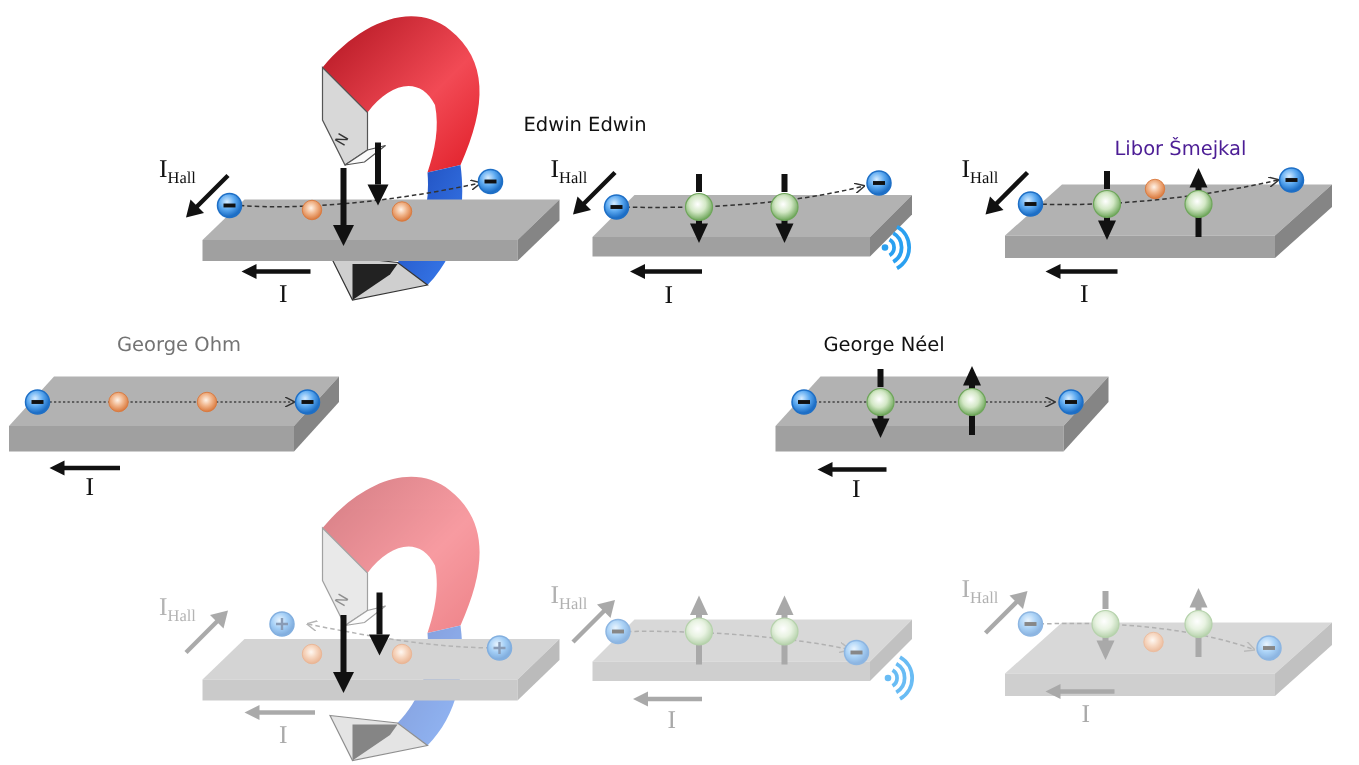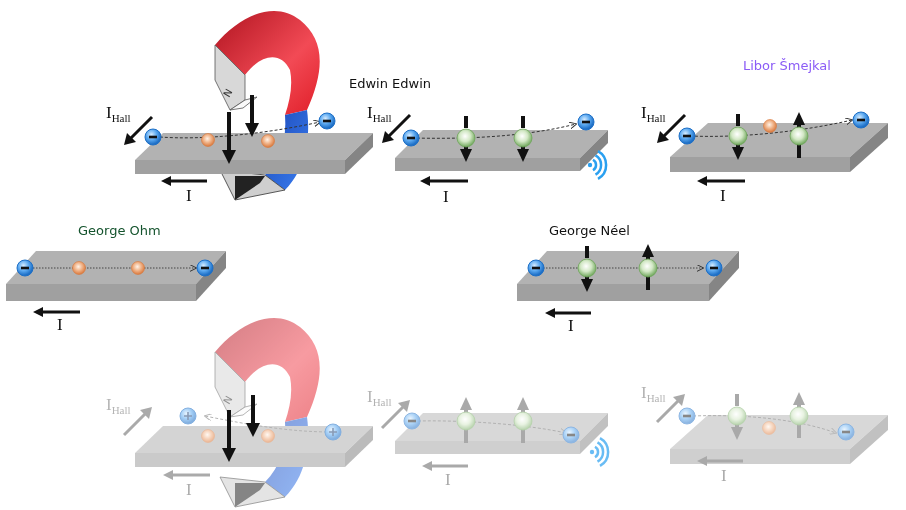--- a/index.html
+++ b/index.html
@@ -245,16 +245,16 @@
         <text x="641" y="398" font-family="Liberation Serif, serif" font-size="17" fill="#666">I<tspan font-size="11" dy="4">Hall</tspan></text>
         <line x1="743" y1="461" x2="705" y2="461" stroke="#555" stroke-width="3"></line>
         <polygon points="697,461 707,456 707,466" fill="#555"></polygon>
         <text x="721" y="481" font-family="Liberation Serif, serif" font-size="17" fill="#555">I</text>
       </g>
     </g>
 </svg>
 
 <div>
   <span style="position:absolute;left:349px;top:76px;font:13px 'DejaVu Sans',sans-serif;color:#111;">Edwin Edwin</span>
-  <span style="position:absolute;left:743px;top:58px;font:13px 'DejaVu Sans',sans-serif;color:#8b5cf6;">Libor Šmejkal</span>
-  <span style="position:absolute;left:78px;top:223px;font:13px 'DejaVu Sans',sans-serif;color:#14532d;">George Ohm</span>
+  <span style="position:absolute;left:743px;top:92px;font:13px 'DejaVu Sans',sans-serif;color:#4c1d95;">Libor Šmejkal</span>
+  <span style="position:absolute;left:78px;top:223px;font:13px 'DejaVu Sans',sans-serif;color:#737373;">George Ohm</span>
   <span style="position:absolute;left:549px;top:223px;font:13px 'DejaVu Sans',sans-serif;color:#111;">George Néel</span>
 </div>
 
 </body></html>

